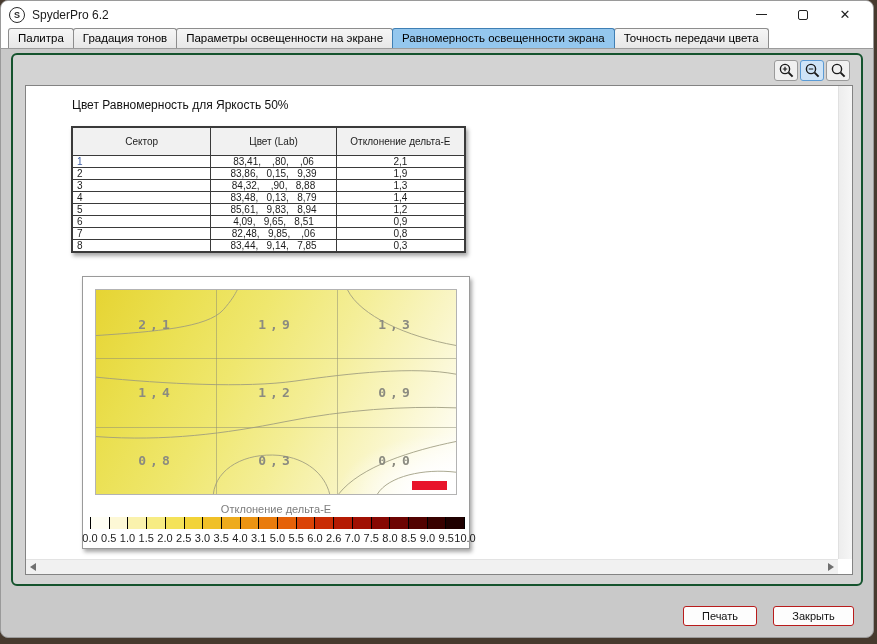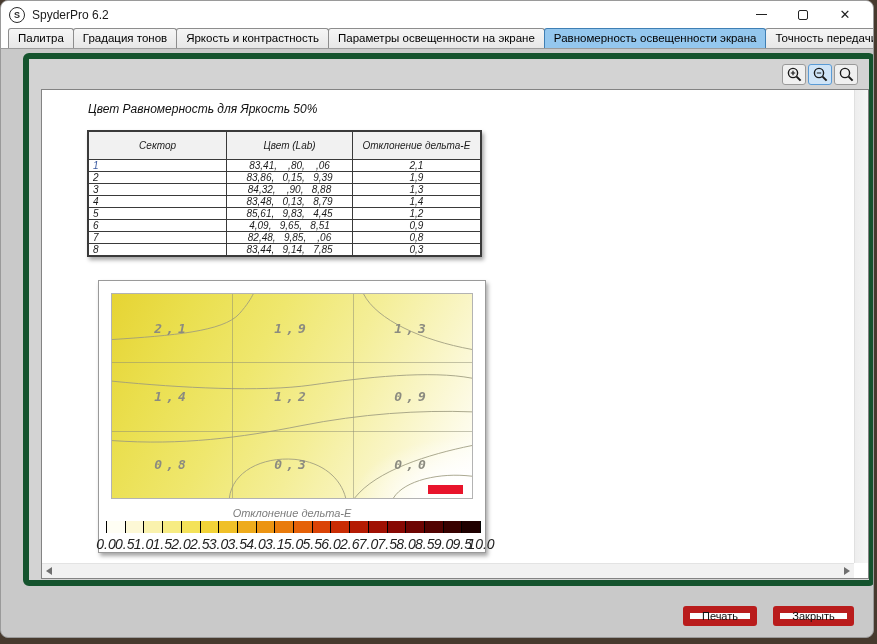--- a/index.html
+++ b/index.html
@@ -42,22 +42,22 @@
     background:linear-gradient(#f6f6f6,#e7e7e7);
     border:1px solid #8d8d8d; border-bottom:none;
     border-radius:3px 3px 0 0; margin-right:-1px; white-space:nowrap; cursor:default;
   }
   .tab.selected {
     background:#94c7ee; border-color:#3f7fb4;
     position:relative; z-index:2;
   }
   
   .panel {
-    position:absolute; left:22px; top:52px; width:852px; height:533px;
-    background:#d3d3d3; border:6px solid #14532d; border-radius:6px;font-style:italic;
+    position:absolute; left:10px; top:52px; width:852px; height:533px;
+    background:#d3d3d3; border:2px solid #14532d; border-radius:6px;
   }
   .zoom-toolbar { position:absolute; top:5px; right:11px; display:flex; gap:2px; }
   .zoombtn {
     width:24px; height:21px; display:flex; align-items:center; justify-content:center;
     background:#f0f0f0; border:1px solid #9a9a9a; border-radius:3px; cursor:default;
   }
   .zoombtn.selected { background:#cfe4f7; border:1px solid #5b9bd5; }
   
   .viewport {
     position:absolute; left:12px; top:30px; width:828px; height:490px;
@@ -123,26 +123,26 @@
   }
   .colorbar {
     position:absolute; left:7px; top:240px; width:375px; height:12px;
     display:flex;
   }
   .cb-seg { flex:1; border-left:1px solid #000; }
   .cb-seg:last-child { border-right:1px solid #000; }
   .colorbar-ticks { position:absolute; left:7px; top:255px; width:375px; height:10px; }
   .cb-tick {
     position:absolute; transform:translateX(-50%);
-    font-size:14px; color:#222; white-space:nowrap;
+    font-size:11px; color:#222; white-space:nowrap;
   }
   
   .btn {
     position:absolute; top:605px; height:20px;
-    background:#fdfdfd; border:7px solid #b91c1c; border-radius:3px;
+    background:#fdfdfd; border:1px solid #b91c1c; border-radius:3px;
     font-size:11px; color:#111; font-family:"Liberation Sans",sans-serif;
     display:flex; align-items:center; justify-content:center; cursor:default;
   }
   .btn-print { left:682px; width:74px; }
   .btn-close { left:772px; width:81px; }
 </style>
 </head>
 <body>
 
 <div class="window">
@@ -159,21 +159,20 @@
         </div>
       <div class="wc">
           <span class="wc-close-glyph">✕</span>
         </div>
     </div>
   </div>
 
   <div class="tabbar">
       <div class="tab">Палитра</div>
       <div class="tab">Градация тонов</div>
-      <div class="tab">Яркость и контрастность</div>
       <div class="tab">Параметры освещенности на экране</div>
       <div class="tab selected">Равномерность освещенности экрана</div>
       <div class="tab">Точность передачи цвета</div>
     </div>
 
   <div class="panel">
 
     <div class="zoom-toolbar">
       <div class="zoombtn">
         <svg width="17" height="17" viewBox="0 0 17 17">
@@ -226,21 +225,21 @@
               <td class="c-lab">84,32,    ,90,   8,88</td>
               <td class="c-delta">1,3</td>
             </tr>
             <tr>
               <td class="c-sector">4</td>
               <td class="c-lab">83,48,   0,13,   8,79</td>
               <td class="c-delta">1,4</td>
             </tr>
             <tr>
               <td class="c-sector">5</td>
-              <td class="c-lab">85,61,   9,83,   4,45</td>
+              <td class="c-lab">85,61,   9,83,   8,94</td>
               <td class="c-delta">1,2</td>
             </tr>
             <tr>
               <td class="c-sector">6</td>
               <td class="c-lab">4,09,   9,65,   8,51</td>
               <td class="c-delta">0,9</td>
             </tr>
             <tr>
               <td class="c-sector">7</td>
               <td class="c-lab">82,48,   9,85,    ,06</td>

